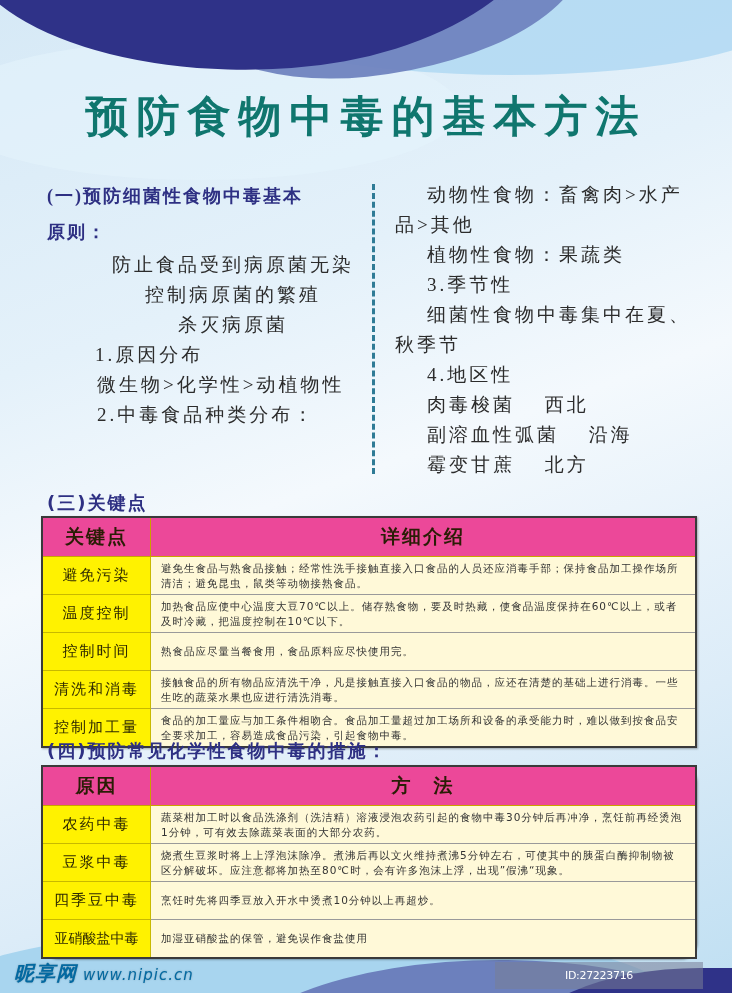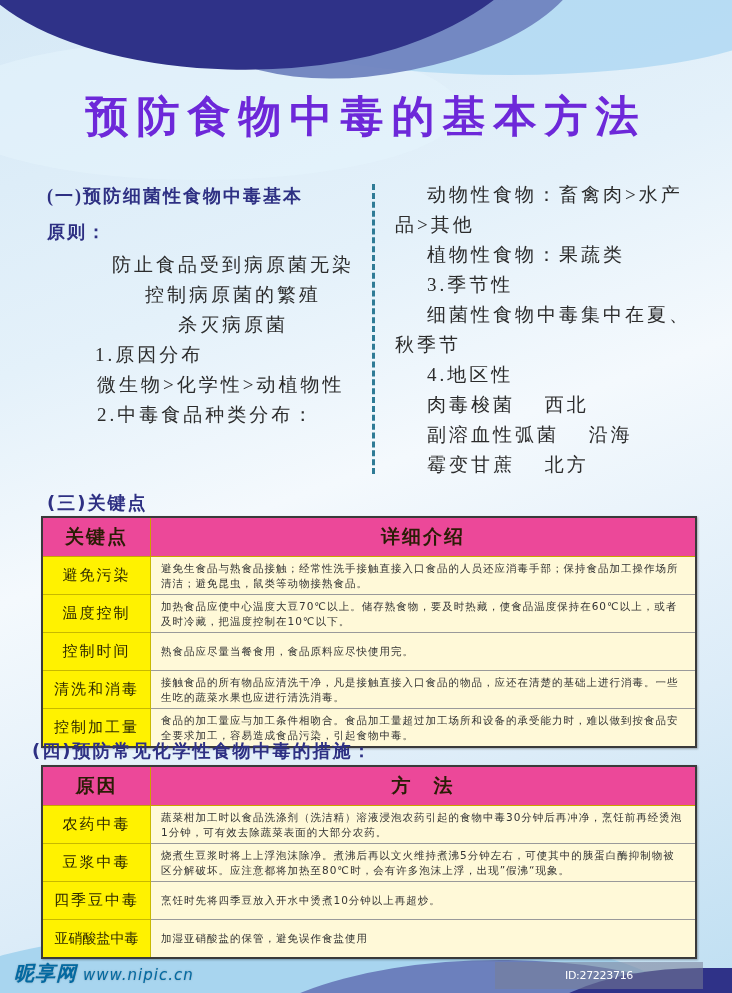--- a/index.html
+++ b/index.html
@@ -36,21 +36,21 @@
     left: 220px; top: 960px; width: 560px; height: 110px;
     background: #6c80bd; border-radius: 50% 50% 0 0 / 100% 100% 0 0;
   }
   .wave-bot-dark {
     left: 520px; top: 968px; width: 300px; height: 80px;
     background: #2f3288; border-radius: 60% 0 0 0 / 100% 0 0 0;
   }
 
   .title {
     position: absolute; left: 0; width: 732px; top: 88px; text-align: center;
-    font-size: 43px; font-weight: bold; color: #6d28d9; letter-spacing: 8px;
+    font-size: 43px; font-weight: bold; color: #0f766e; letter-spacing: 8px;
     font-family: "DejaVu Sans", sans-serif;
   }
 
   .col { position: absolute; color: #2c2c2c; font-size: 19px; font-family: Liberation Serif, serif; }
   .col-left { left: 47px; top: 178px; width: 315px; }
   .col-right { left: 395px; top: 180px; width: 315px; }
   .sec-head {
     color: #2e3083; font-weight: bold; font-size: 18px; line-height: 36px; letter-spacing: 2px;
   }
   .line { line-height: 30px; letter-spacing: 3px; white-space: nowrap; }
@@ -58,42 +58,42 @@
   .ind2 { padding-left: 48px; }
   .ind4 { padding-left: 50px; }
   .r-ind { padding-left: 32px; }
   .r-noind { padding-left: 0; }
   .divider {
     position: absolute; left: 372px; top: 184px; height: 290px; width: 0;
     border-left: 3px dashed #2f7b96;
   }
 
   .sec3 { position: absolute; left: 47px; top: 485px; }
-  .sec4 { position: absolute; left: 32px; top: 733px; }
+  .sec4 { position: absolute; left: 47px; top: 733px; }
 
   table.kp {
     position: absolute; border-collapse: collapse; font-size: 10.5px;
     border: 2px solid #3a3a3a;
     box-shadow: 1px 1px 2px rgba(0,0,0,0.3);
   }
   table.kp th {
     background: #ec4899; color: #2a1d05; font-weight: bold; font-size: 19px;
     height: 36px; border: 1px solid #caa200; letter-spacing: 2px;
   }
   table.kp td.k {
     background: #fff200; color: #2f2a00; font-size: 15px; text-align: center;
     border: 1px solid #c8b900; letter-spacing: 2px; white-space: nowrap;
   }
   table.kp td.v {
     background: #fff9d8; color: #333; padding: 3px 10px; line-height: 15px;
     border-top: 1px solid #9a9a9a; border-bottom: 1px solid #9a9a9a; letter-spacing: 1px;
   }
   #t1 { left: 41px; top: 516px; width: 656px; }
   #t1 td { height: 31px; }
-  #t2 { left: 41px; top: 765px; width: 656px; }
+  #t2 { left: 41px; top: 765px; width: 656px; border-radius: 17px; }
   #t2 td { height: 31px; }
 
   .watermark-logo {
     position: absolute; left: 14px; top: 960px; color: #0369a1; font-size: 20px;
     font-weight: bold; font-style: italic; letter-spacing: 1px;
     text-shadow: 0 0 2px rgba(0,0,0,0.25);
   }
   .watermark-url { font-size: 15px; font-weight: normal; margin-left: 6px; }
   .watermark-id {
     position: absolute; left: 495px; top: 962px; width: 208px; height: 27px;

